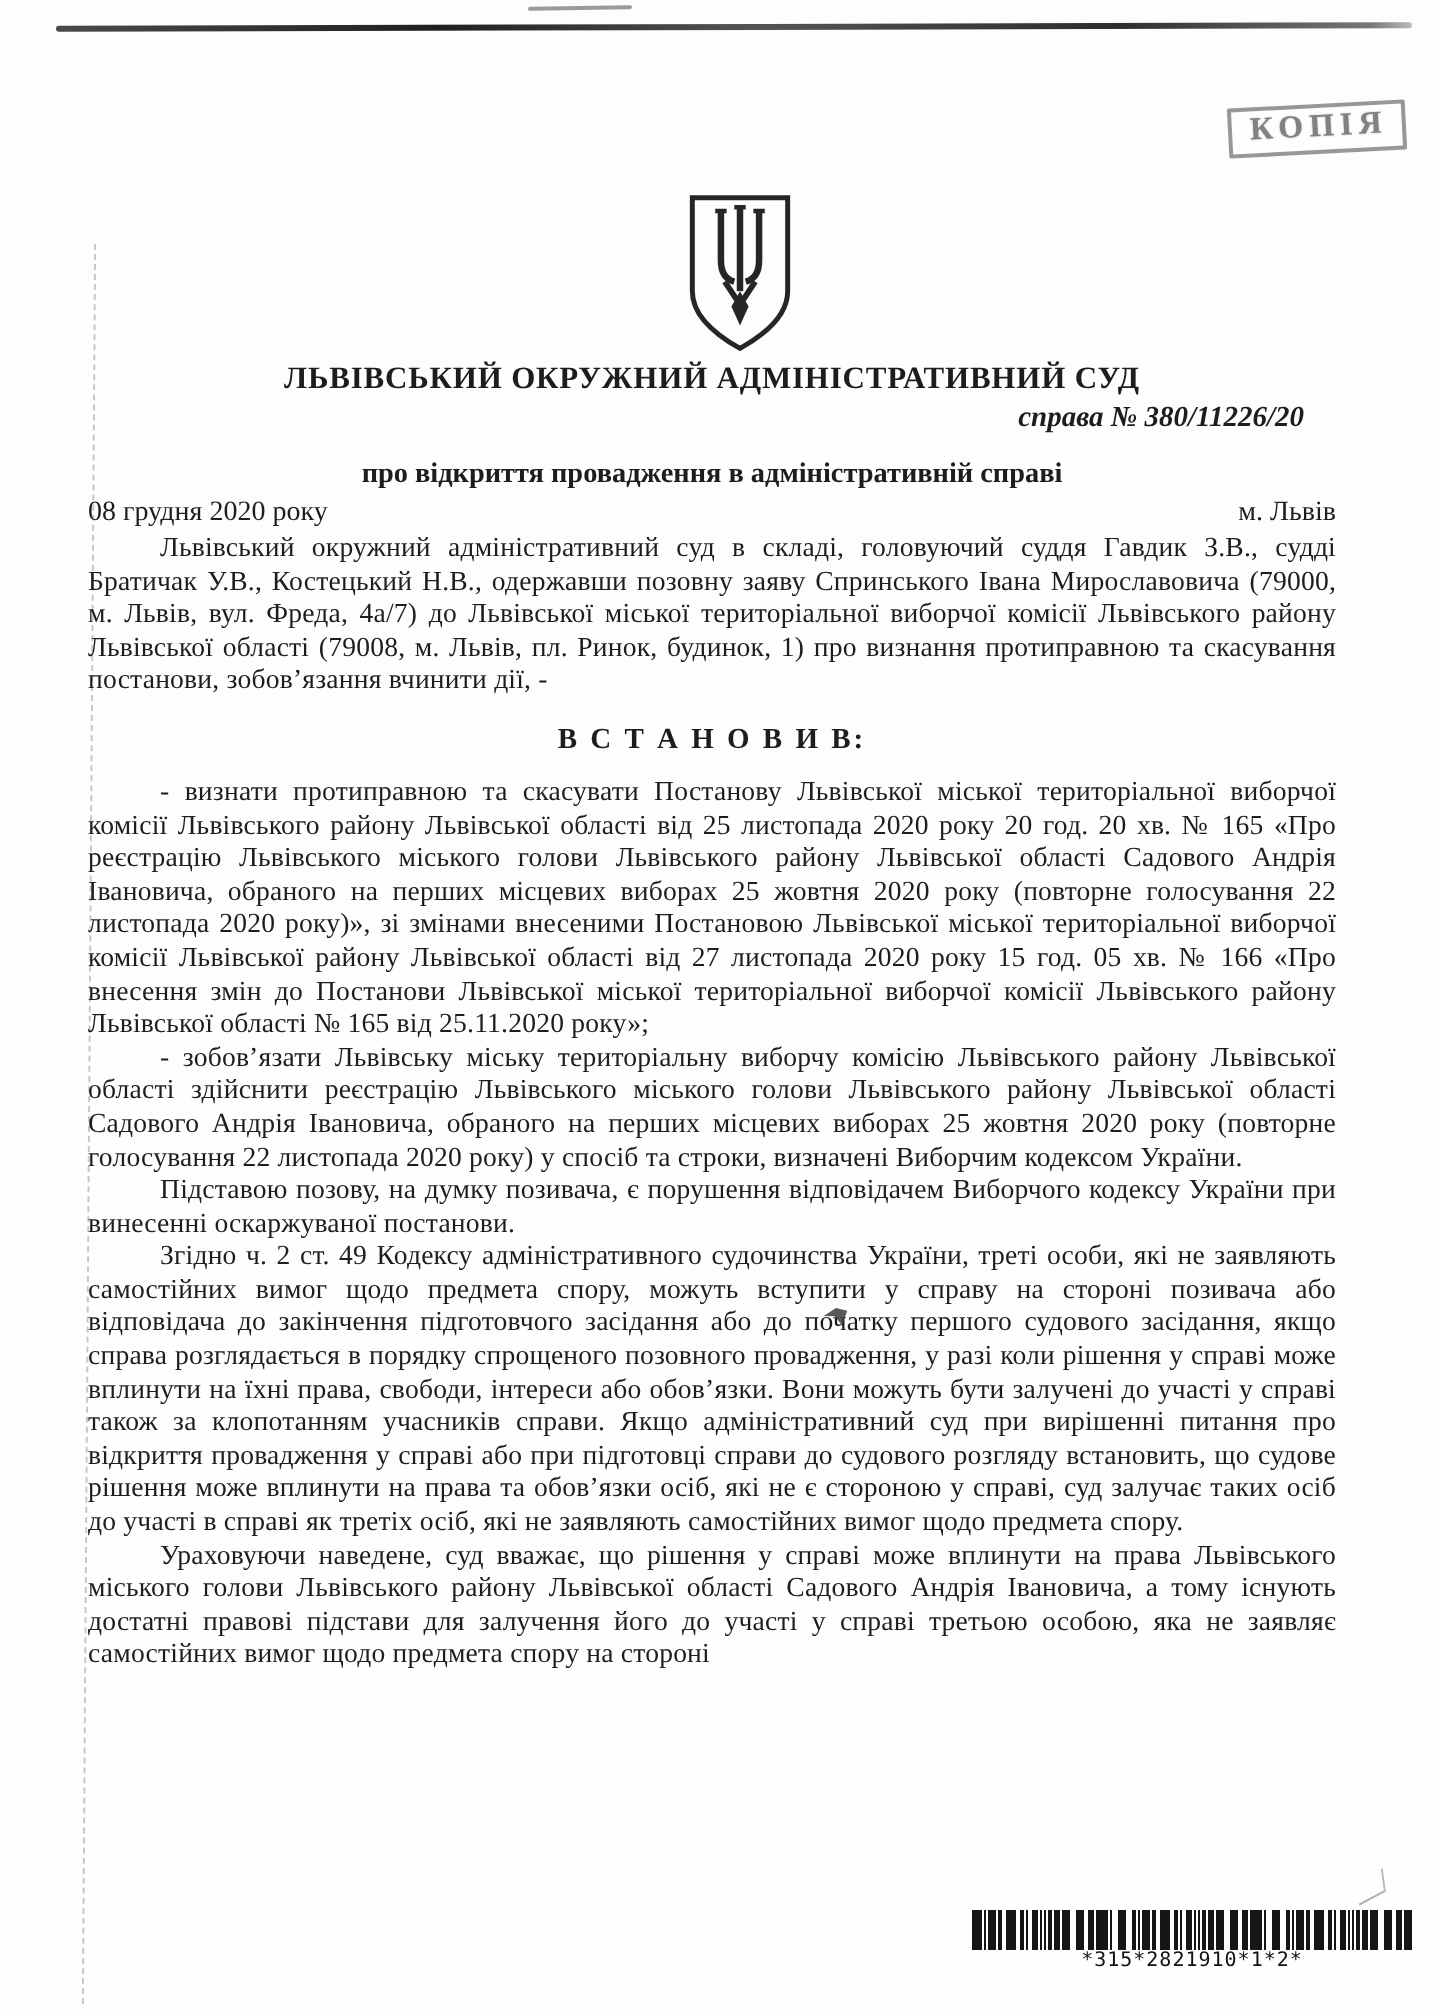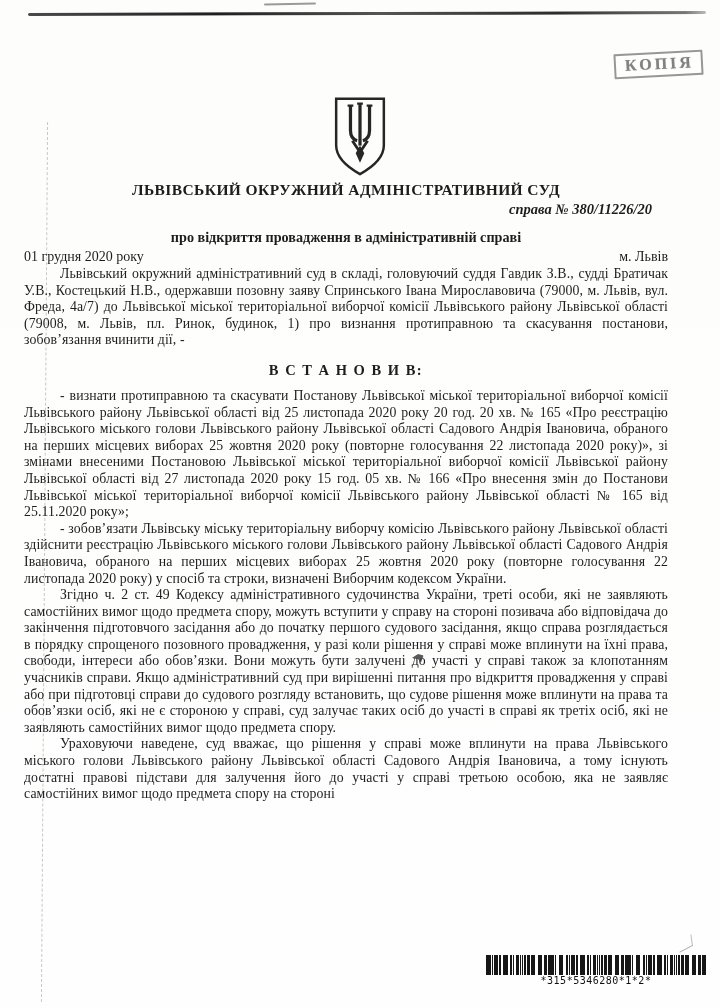--- a/index.html
+++ b/index.html
@@ -59,21 +59,21 @@
     padding: 1px 7px 2px 9px;
     transform: rotate(-3deg);
     border-radius: 1px;
     text-shadow: 0 0 1px rgba(130,130,130,.6);
     background: rgba(255,255,255,.4);
   }
   
   .content {
     position: absolute; left: 0; top: 0;
     width: 720px;
-    padding: 0 52px 0 24px;
+    padding: 0 52px 0 44px;
     box-sizing: border-box;
   }
   .emblem-wrap { margin-top: 96px; height: 82px; text-align: center; }
   .emblem-wrap svg { display: inline-block; margin-left: 28px; }
   .court-name {
     margin-top: 3px; text-align: center;
     font-weight: bold; font-size: 15.5px; letter-spacing: .4px;
     white-space: nowrap;
   }
   .case-number {
@@ -153,36 +153,37 @@
         <path d="M32 52 L27.5 60 L32 70 L36.5 60 Z" fill="#262626"></path>
       </svg>
     </div>
 
     <div class="court-name">ЛЬВІВСЬКИЙ ОКРУЖНИЙ АДМІНІСТРАТИВНИЙ СУД</div>
     <div class="case-number">справа № 380/11226/20</div>
 
     <div class="doc-subtitle">про відкриття провадження в адміністративній справі</div>
 
     <div class="dateline">
-      <span class="date">01 грудня 2020 року</span>
+      <span class="date">08 грудня 2020 року</span>
       <span class="place">м. Львів</span>
     </div>
 
     <div class="body-text">
       <p>Львівський окружний адміністративний суд в складі, головуючий суддя Гавдик З.В., судді Братичак У.В., Костецький Н.В., одержавши позовну заяву Спринського Івана Мирославовича (79000, м. Львів, вул. Фреда, 4а/7) до Львівської міської територіальної виборчої комісії Львівського району Львівської області (79008, м. Львів, пл. Ринок, будинок, 1) про визнання протиправною та скасування постанови, зобов’язання вчинити дії, -</p>
       <div class="section-heading">В С Т А Н О В И В:</div>
       <p>- визнати протиправною та скасувати Постанову Львівської міської територіальної виборчої комісії Львівського району Львівської області від 25 листопада 2020 року 20 год. 20 хв. № 165 «Про реєстрацію Львівського міського голови Львівського району Львівської області Садового Андрія Івановича, обраного на перших місцевих виборах 25 жовтня 2020 року (повторне голосування 22 листопада 2020 року)», зі змінами внесеними Постановою Львівської міської територіальної виборчої комісії Львівської району Львівської області від 27 листопада 2020 року 15 год. 05 хв. № 166 «Про внесення змін до Постанови Львівської міської територіальної виборчої комісії Львівського району Львівської області № 165 від 25.11.2020 року»;</p>
       <p>- зобов’язати Львівську міську територіальну виборчу комісію Львівського району Львівської області здійснити реєстрацію Львівського міського голови Львівського району Львівської області Садового Андрія Івановича, обраного на перших місцевих виборах 25 жовтня 2020 року (повторне голосування 22 листопада 2020 року) у спосіб та строки, визначені Виборчим кодексом України.</p>
+      <p>Підставою позову, на думку позивача, є порушення відповідачем Виборчого кодексу України при винесенні оскаржуваної постанови.</p>
       <p>Згідно ч. 2 ст. 49 Кодексу адміністративного судочинства України, треті особи, які не заявляють самостійних вимог щодо предмета спору, можуть вступити у справу на стороні позивача або відповідача до закінчення підготовчого засідання або до початку першого судового засідання, якщо справа розглядається в порядку спрощеного позовного провадження, у разі коли рішення у справі може вплинути на їхні права, свободи, інтереси або обов’язки. Вони можуть бути залучені до участі у справі також за клопотанням учасників справи. Якщо адміністративний суд при вирішенні питання про відкриття провадження у справі або при підготовці справи до судового розгляду встановить, що судове рішення може вплинути на права та обов’язки осіб, які не є стороною у справі, суд залучає таких осіб до участі в справі як третіх осіб, які не заявляють самостійних вимог щодо предмета спору.</p>
       <p>Ураховуючи наведене, суд вважає, що рішення у справі може вплинути на права Львівського міського голови Львівського району Львівської області Садового Андрія Івановича, а тому існують достатні правові підстави для залучення його до участі у справі третьою особою, яка не заявляє самостійних вимог щодо предмета спору на стороні</p>
     </div>
 
   </div>
 
   <div class="ink-smudge"></div>
   <div class="ink-scribble"></div>
 
   <div class="barcode-wrap">
     <div class="barcode-bars"></div>
-    <div class="barcode-text">*315*5346280*1*2*</div>
+    <div class="barcode-text">*315*2821910*1*2*</div>
   </div>
 
 </div>
 
 </body></html>

